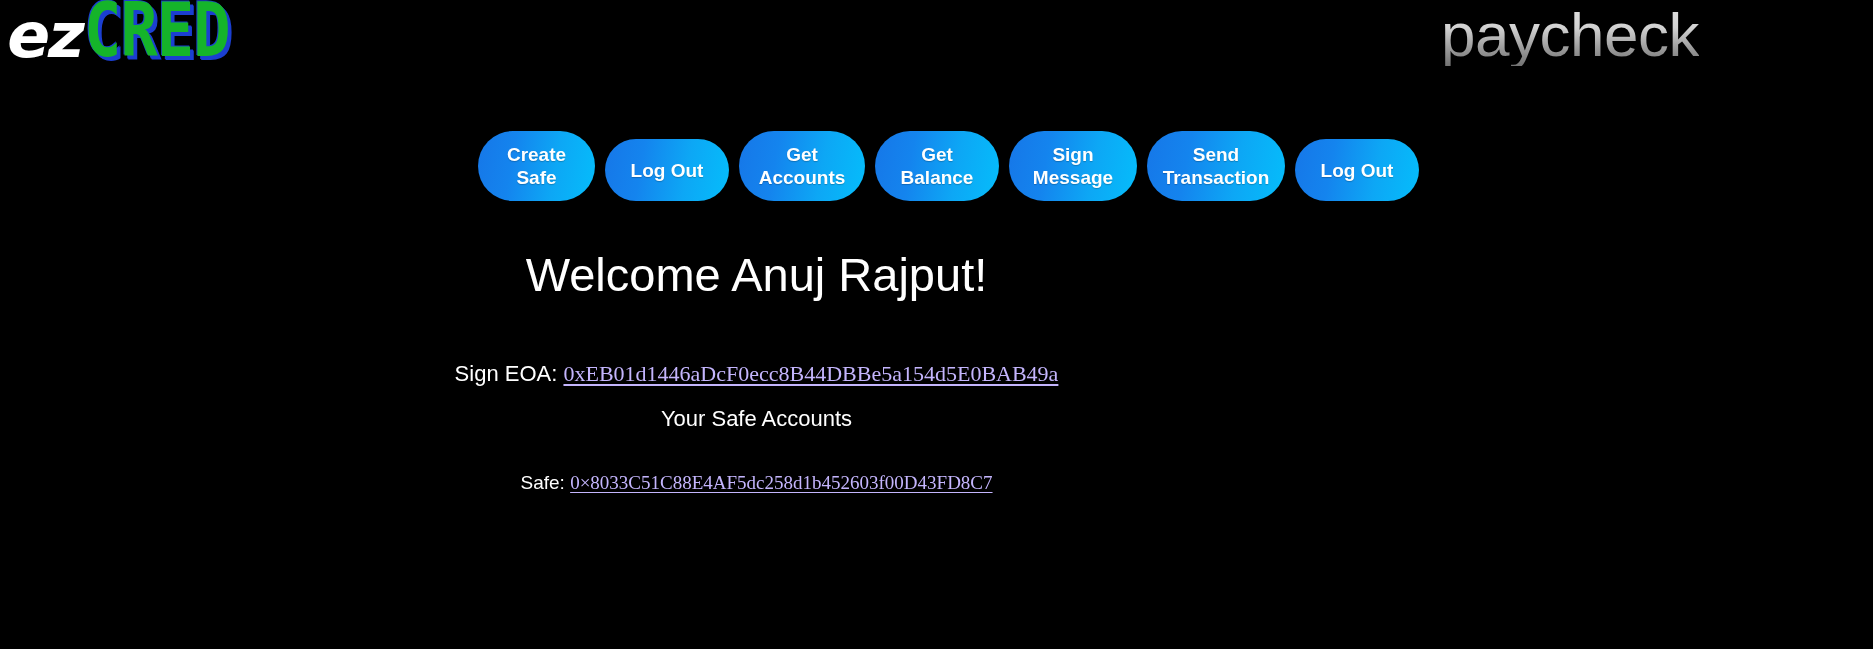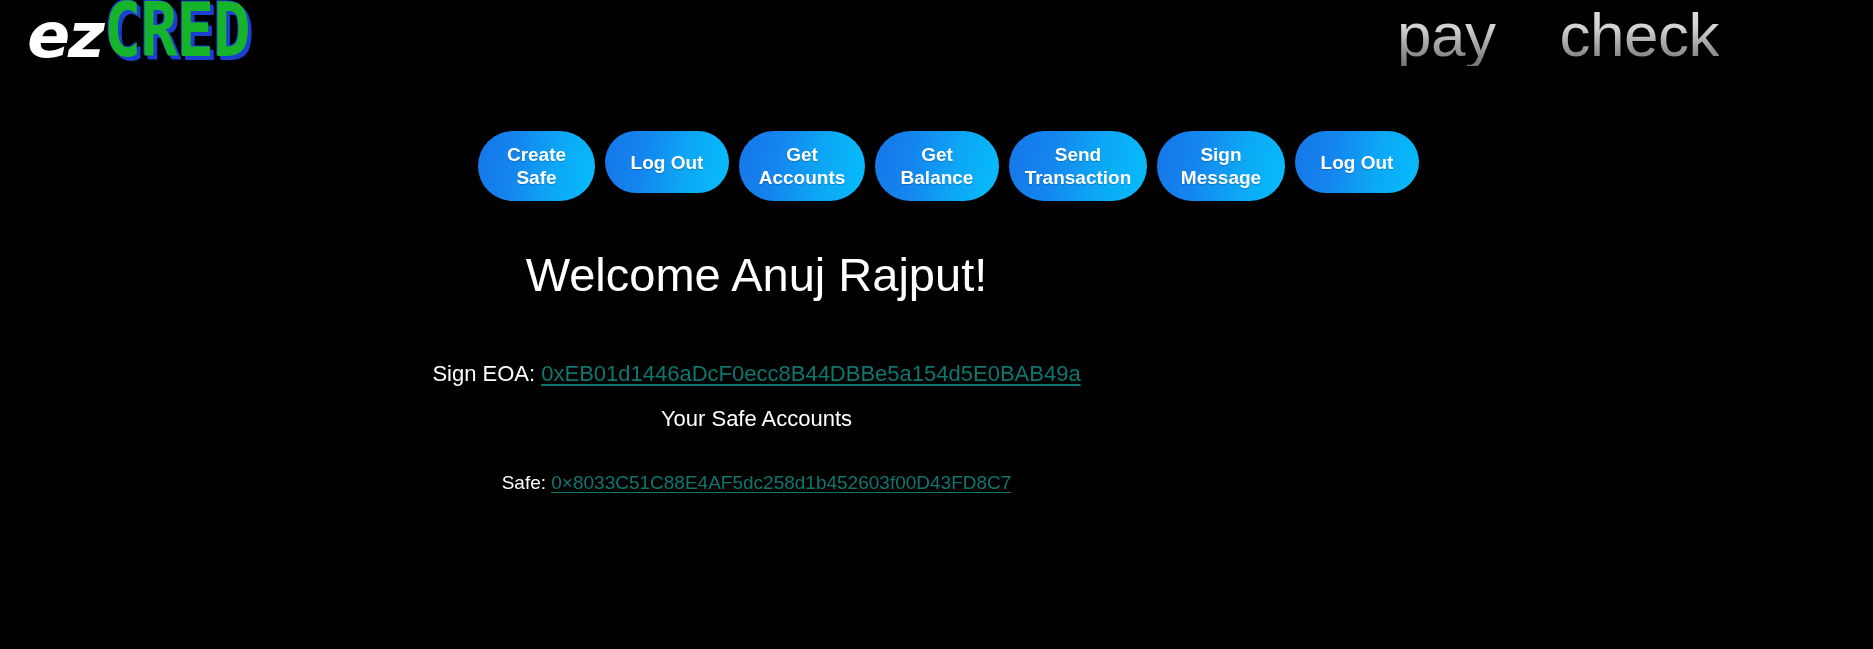--- a/index.html
+++ b/index.html
@@ -17,21 +17,20 @@
     color: #ffffff;
     position: relative;
   }
 
   
   .topbar {
     position: absolute;
     top: 0; left: 0;
     width: 1741px;
     height: 92px;
-    margin-left: 20px;
   }
 
   .brand {
     position: absolute;
     left: 8px;
     top: 2px;
     display: flex;
     align-items: baseline;
     line-height: 1;
     user-select: none;
@@ -59,21 +58,20 @@
        4px 4px 0 #1b3fd0,
       -1px -1px 0 #1b3fd0;
   }
 
   .nav-right {
     position: absolute;
     right: 42px;
     top: 4px;
     display: flex;
     align-items: baseline;
-    gap: 64px;
   }
   .nav-word {
     font-family: "Liberation Sans", sans-serif;
     font-weight: 400;
     font-size: 62px;
     line-height: 1;
     letter-spacing: -0.5px;
     background: linear-gradient(to bottom, #e2e2e2 0%, #d2d2d2 38%, #9a9a9a 72%, #737373 100%);
     -webkit-background-clip: text;
     background-clip: text;
@@ -83,21 +81,21 @@
   }
 
   
   .btn-row {
     position: absolute;
     top: 131px;
     left: 0;
     width: 1873px;
     display: flex;
     justify-content: center;
-    align-items: flex-start;
+    align-items: flex-end;
     gap: 10px;
     padding-left: 24px;
   }
   .pill {
     border: none;
     outline: none;
     border-radius: 40px;
     color: #ffffff;
     font-family: "Liberation Sans", sans-serif;
     font-weight: 700;
@@ -140,24 +138,25 @@
     margin: 0;
     padding-top: 34px;
   }
   .eoa-line {
     margin-top: 60px;
     font-size: 22px;
     color: #ffffff;
     font-weight: 400;
   }
   .addr-link {
-    color: #0f766e;
+    color: #c4b5fd;
     text-decoration: underline;
     text-underline-offset: 3px;
     cursor: pointer;
+    font-family: Liberation Serif, serif;
   }
   .safe-heading {
     margin-top: 19px;
     font-size: 22px;
     color: #ffffff;
     font-weight: 400;
   }
   .safe-line {
     margin-top: 40px;
     font-size: 19px;
@@ -183,24 +182,24 @@
 </div>
 
 <div class="btn-row">
   <button class="pill w-two">Create
 Safe</button>
   <button class="pill w-one">Log Out</button>
   <button class="pill w-acct">Get
 Accounts</button>
   <button class="pill w-bal">Get
 Balance</button>
+  <button class="pill w-sign">Sign
+Message</button>
   <button class="pill w-send">Send
 Transaction</button>
-  <button class="pill w-sign">Sign
-Message</button>
   <button class="pill w-logout2">Log Out</button>
 </div>
 
 <div class="content">
 
   <h1 class="welcome">Welcome Anuj Rajput!</h1>
 
   <div class="eoa-line">
     <span>Sign EOA:</span>
     <span class="addr-link">0xEB01d1446aDcF0ecc8B44DBBe5a154d5E0BAB49a</span>

